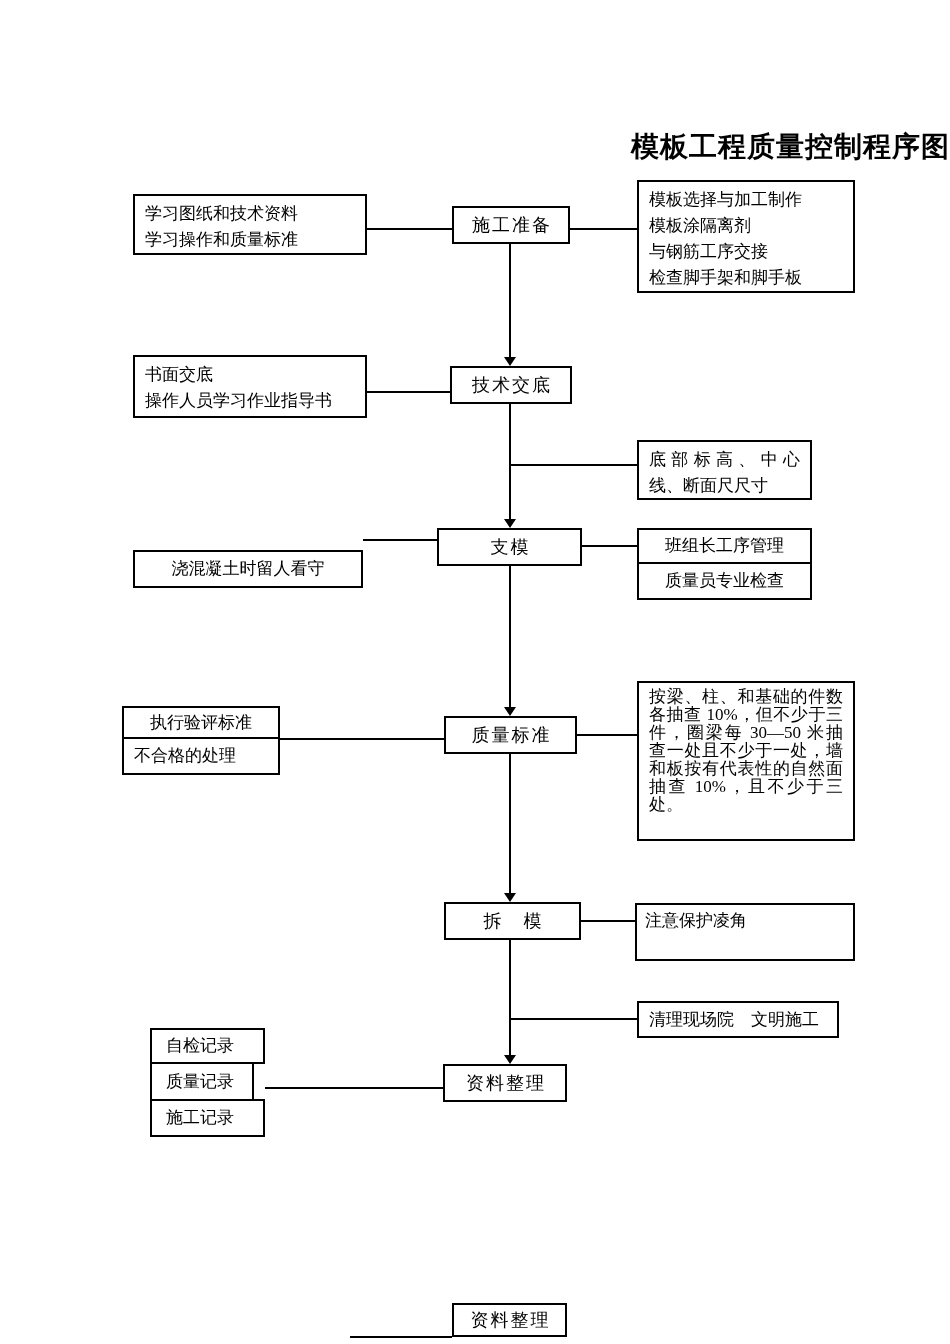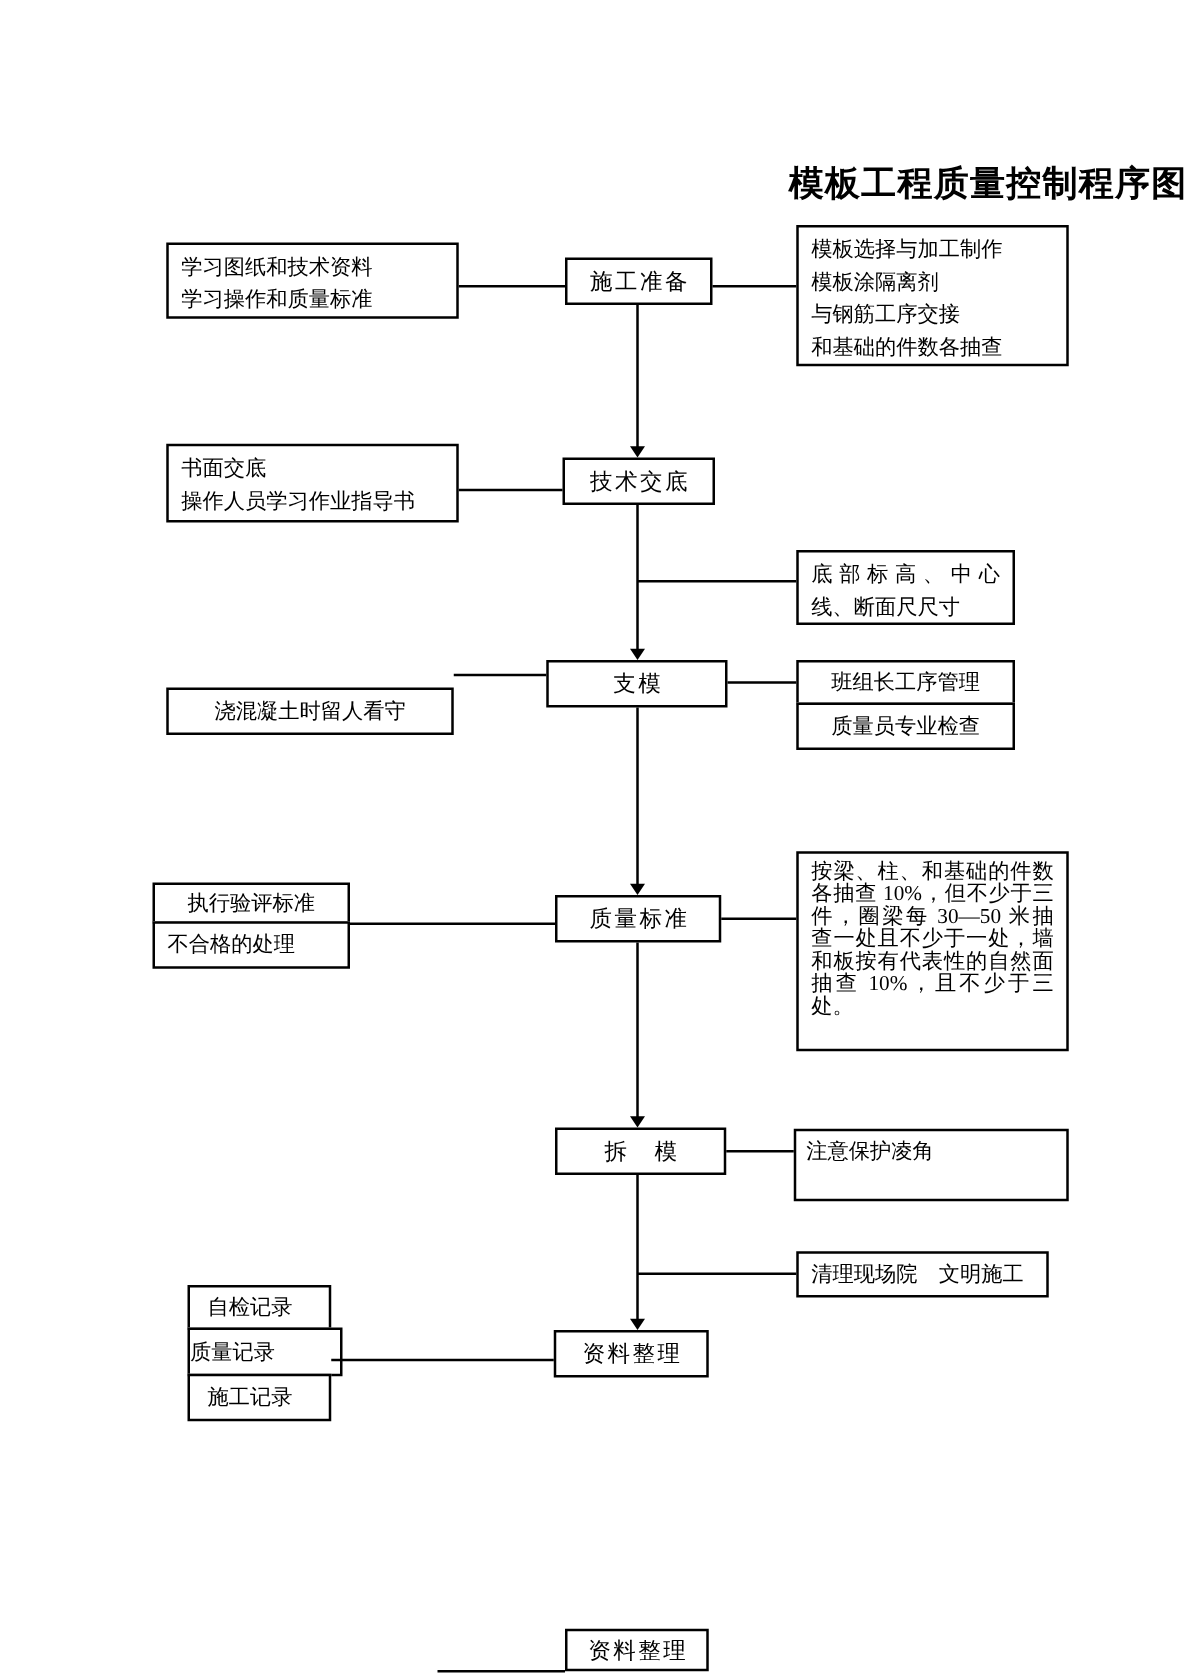--- a/index.html
+++ b/index.html
@@ -50,21 +50,21 @@
 
   <div class="box pad" style="left:133px;top:194px;width:234px;height:61px">
     <div>学习图纸和技术资料</div>
     <div>学习操作和质量标准</div>
   </div>
 
   <div class="box pad" style="left:637px;top:180px;width:218px;height:113px">
     <div>模板选择与加工制作</div>
     <div>模板涂隔离剂</div>
     <div>与钢筋工序交接</div>
-    <div>和基础的件数各抽查</div>
+    <div>检查脚手架和脚手板</div>
   </div>
 
   <div class="box pad" style="left:133px;top:355px;width:234px;height:63px">
     <div>书面交底</div>
     <div>操作人员学习作业指导书</div>
   </div>
 
   <div class="box pad" style="left:637px;top:440px;width:175px;height:60px">
     <div class="jline">底部标高、中心</div>
     <div>线、断面尺尺寸</div>
@@ -80,21 +80,21 @@
 
   <div class="box pad jtext" style="left:637px;top:681px;width:218px;height:160px;line-height:18px">按梁、柱、和基础的件数各抽查 10%，但不少于三件，圈梁每 30—50 米抽查一处且不少于一处，墙和板按有代表性的自然面抽查 10%，且不少于三处。</div>
 
   <div class="box pad" style="left:635px;top:903px;width:220px;height:58px;padding:3px 8px">
     <div>注意保护凌角</div>
   </div>
 
   <div class="box lline" style="left:637px;top:1001px;width:202px;height:37px;padding-left:10px">清理现场院　文明施工</div>
 
   <div class="box lline" style="left:150px;top:1028px;width:115px;height:36px;padding-left:14px">自检记录</div>
-  <div class="box lline" style="left:150px;top:1062px;width:124px;height:39px;">质量记录</div>
+  <div class="box lline" style="left:150px;top:1062px;width:104px;height:39px;padding-left:14px">质量记录</div>
   <div class="box lline" style="left:150px;top:1099px;width:115px;height:38px;padding-left:14px">施工记录</div>
 
   <div class="hline" style="left:367px;top:228px;width:85px"></div>
   <div class="hline" style="left:570px;top:228px;width:67px"></div>
   <div class="hline" style="left:367px;top:391px;width:83px"></div>
   <div class="hline" style="left:510px;top:464px;width:127px"></div>
   <div class="hline" style="left:363px;top:539px;width:74px"></div>
   <div class="hline" style="left:582px;top:545px;width:55px"></div>
   <div class="hline" style="left:280px;top:738px;width:164px"></div>
   <div class="hline" style="left:577px;top:734px;width:60px"></div>

